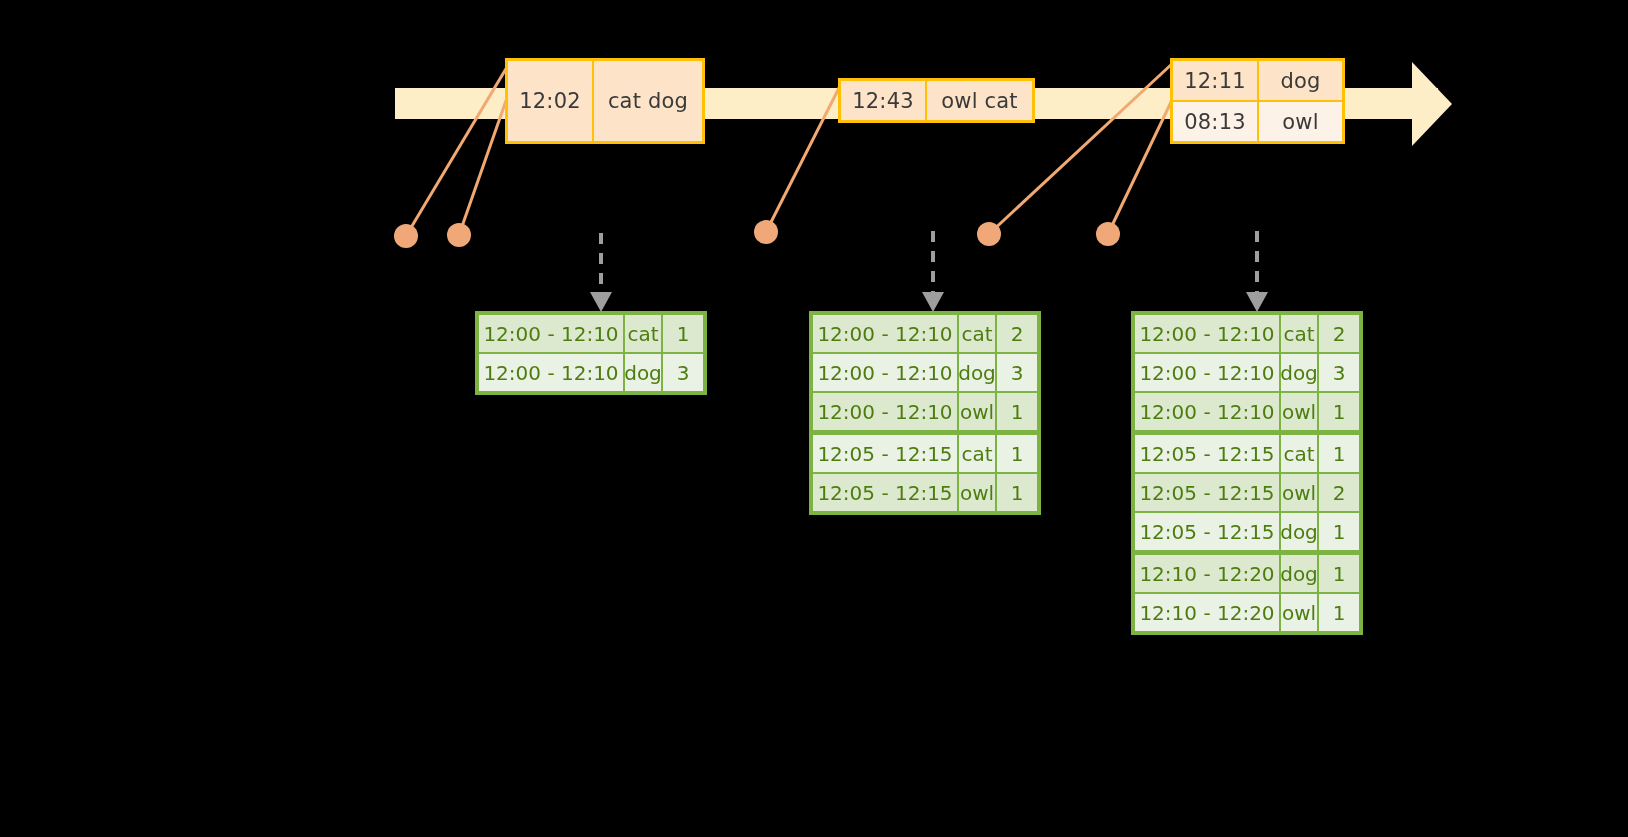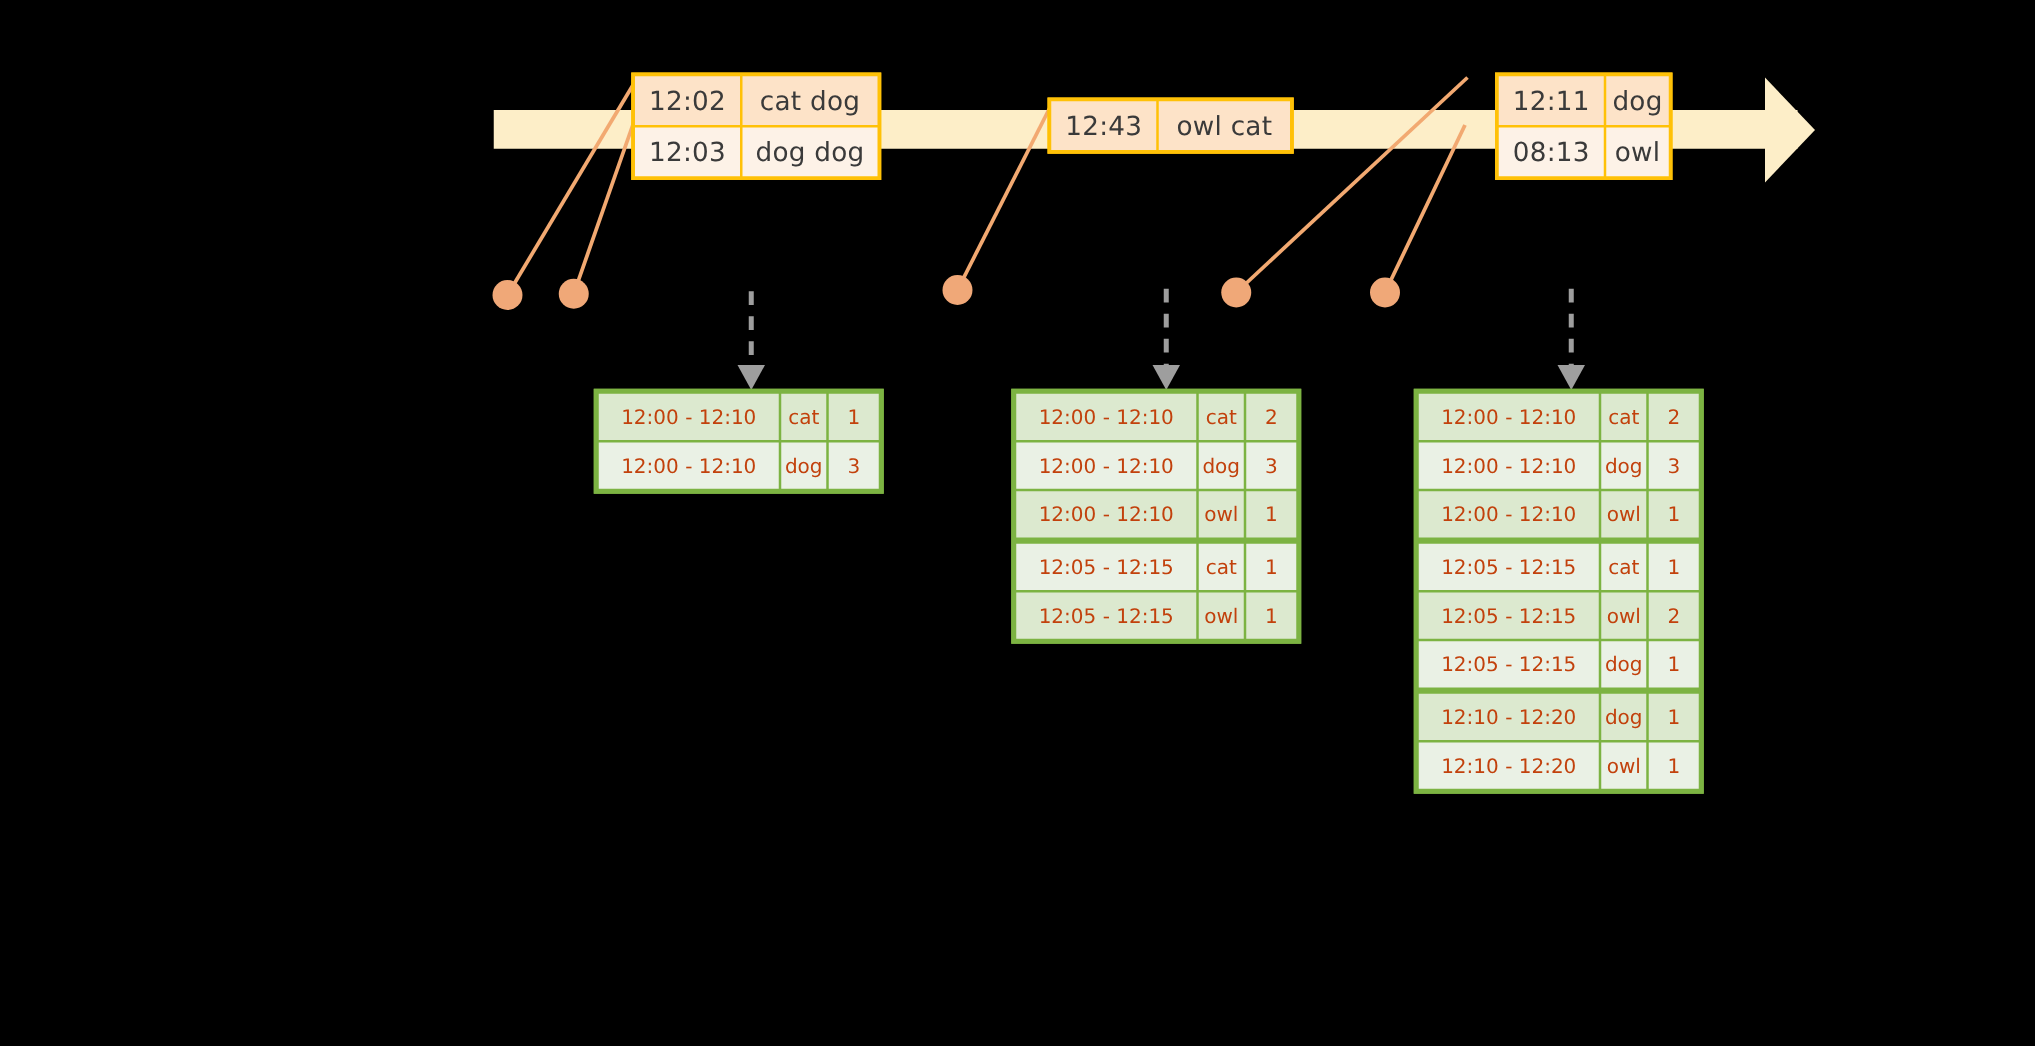--- a/index.html
+++ b/index.html
@@ -102,22 +102,22 @@
   .res-row + .res-row {
     margin-top: 2px;
   }
   .res-row.group-start {
     margin-top: 5px;
   }
   .res-cell {
     display: flex;
     align-items: center;
     justify-content: center;
-    font-size: 16px;
-    color: #c2410c;
+    font-size: 20px;
+    color: #4d7c0f;
     box-sizing: border-box;
   }
   .res-cell.win {
     width: 144px;
   }
   .res-cell.key {
     width: 36px;
     margin-left: 2px;
   }
   .res-cell.cnt {
@@ -158,34 +158,30 @@
         <line x1="1257" y1="231" x2="1257" y2="294" stroke="#9e9e9e" stroke-width="4" stroke-dasharray="11 9"></line>
         <polygon points="1246,292 1268,292 1257,312" fill="#9e9e9e"></polygon>
       </g>
     </svg>
 
   <div class="event-box" style="left:505px; top:58px; width:200px; height:86px;">
     <div class="event-row">
       <div class="event-cell time tint-dark">12:02</div>
       <div class="event-cell val tint-dark">cat dog</div>
     </div>
-    <div class="event-row">
-      <div class="event-cell time tint-light">12:03</div>
-      <div class="event-cell val tint-light">dog dog</div>
-    </div>
   </div>
 
   <div class="event-box" style="left:838px; top:78px; width:197px; height:45px;">
     <div class="event-row">
       <div class="event-cell time tint-dark">12:43</div>
       <div class="event-cell val tint-dark">owl cat</div>
     </div>
   </div>
 
-  <div class="event-box" style="left:1196px; top:58px; width:142px; height:86px;">
+  <div class="event-box" style="left:1170px; top:58px; width:175px; height:86px;">
     <div class="event-row">
       <div class="event-cell time tint-dark">12:11</div>
       <div class="event-cell val tint-dark">dog</div>
     </div>
     <div class="event-row">
       <div class="event-cell time tint-light">08:13</div>
       <div class="event-cell val tint-light">owl</div>
     </div>
   </div>
 

